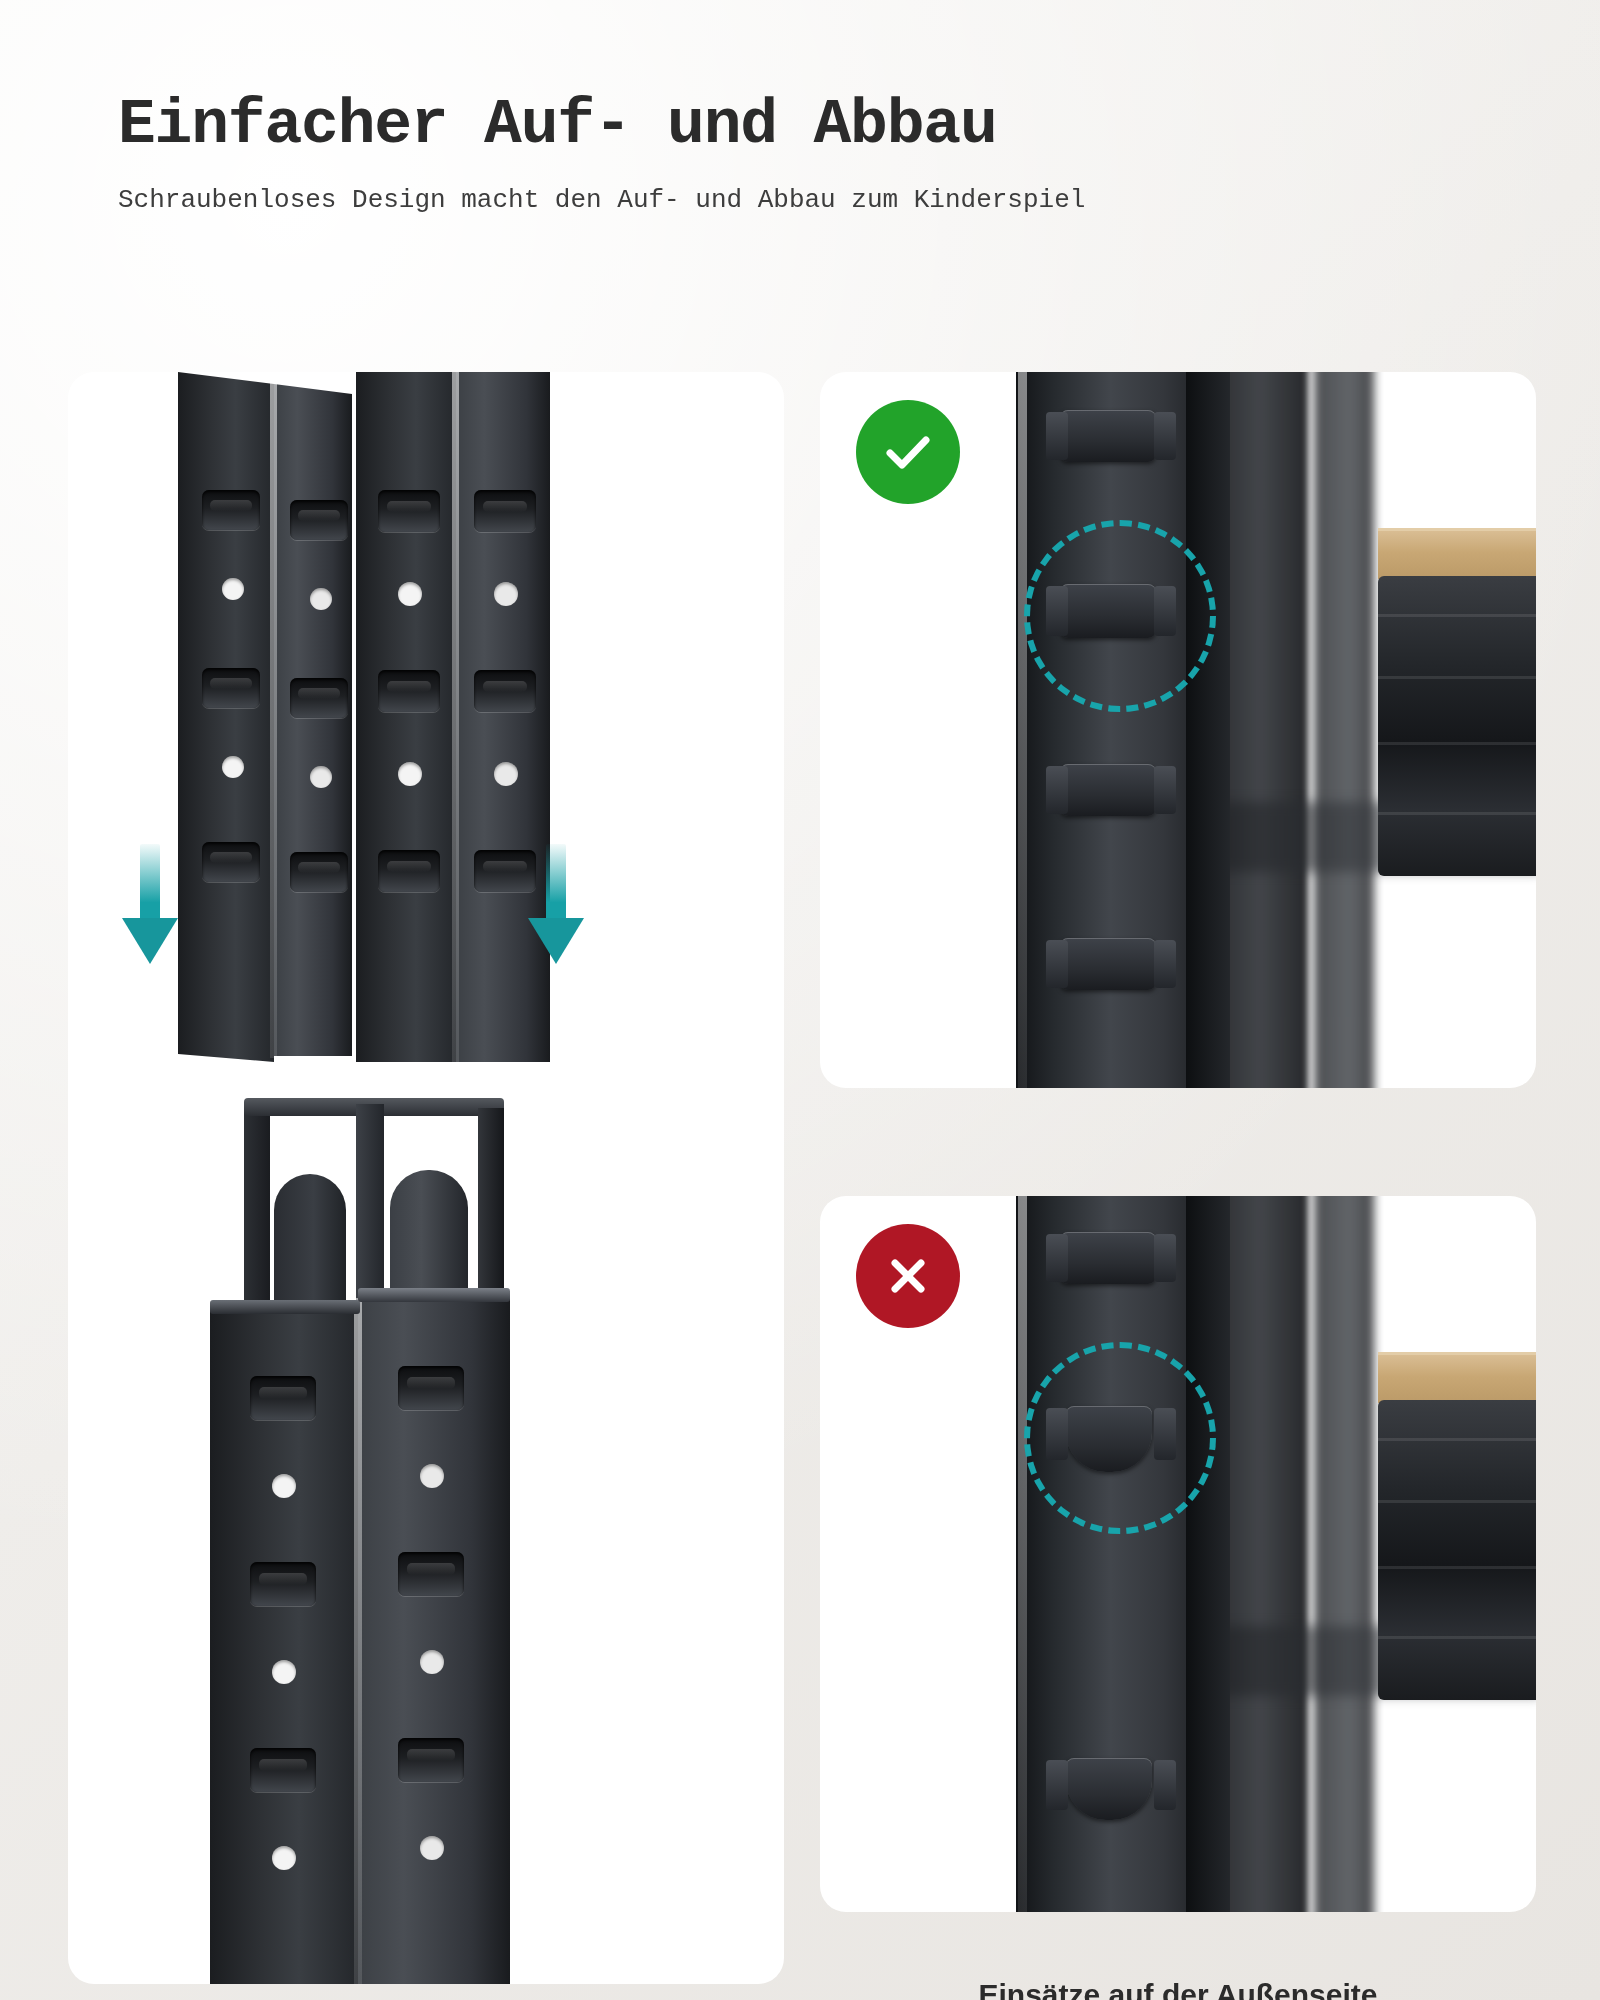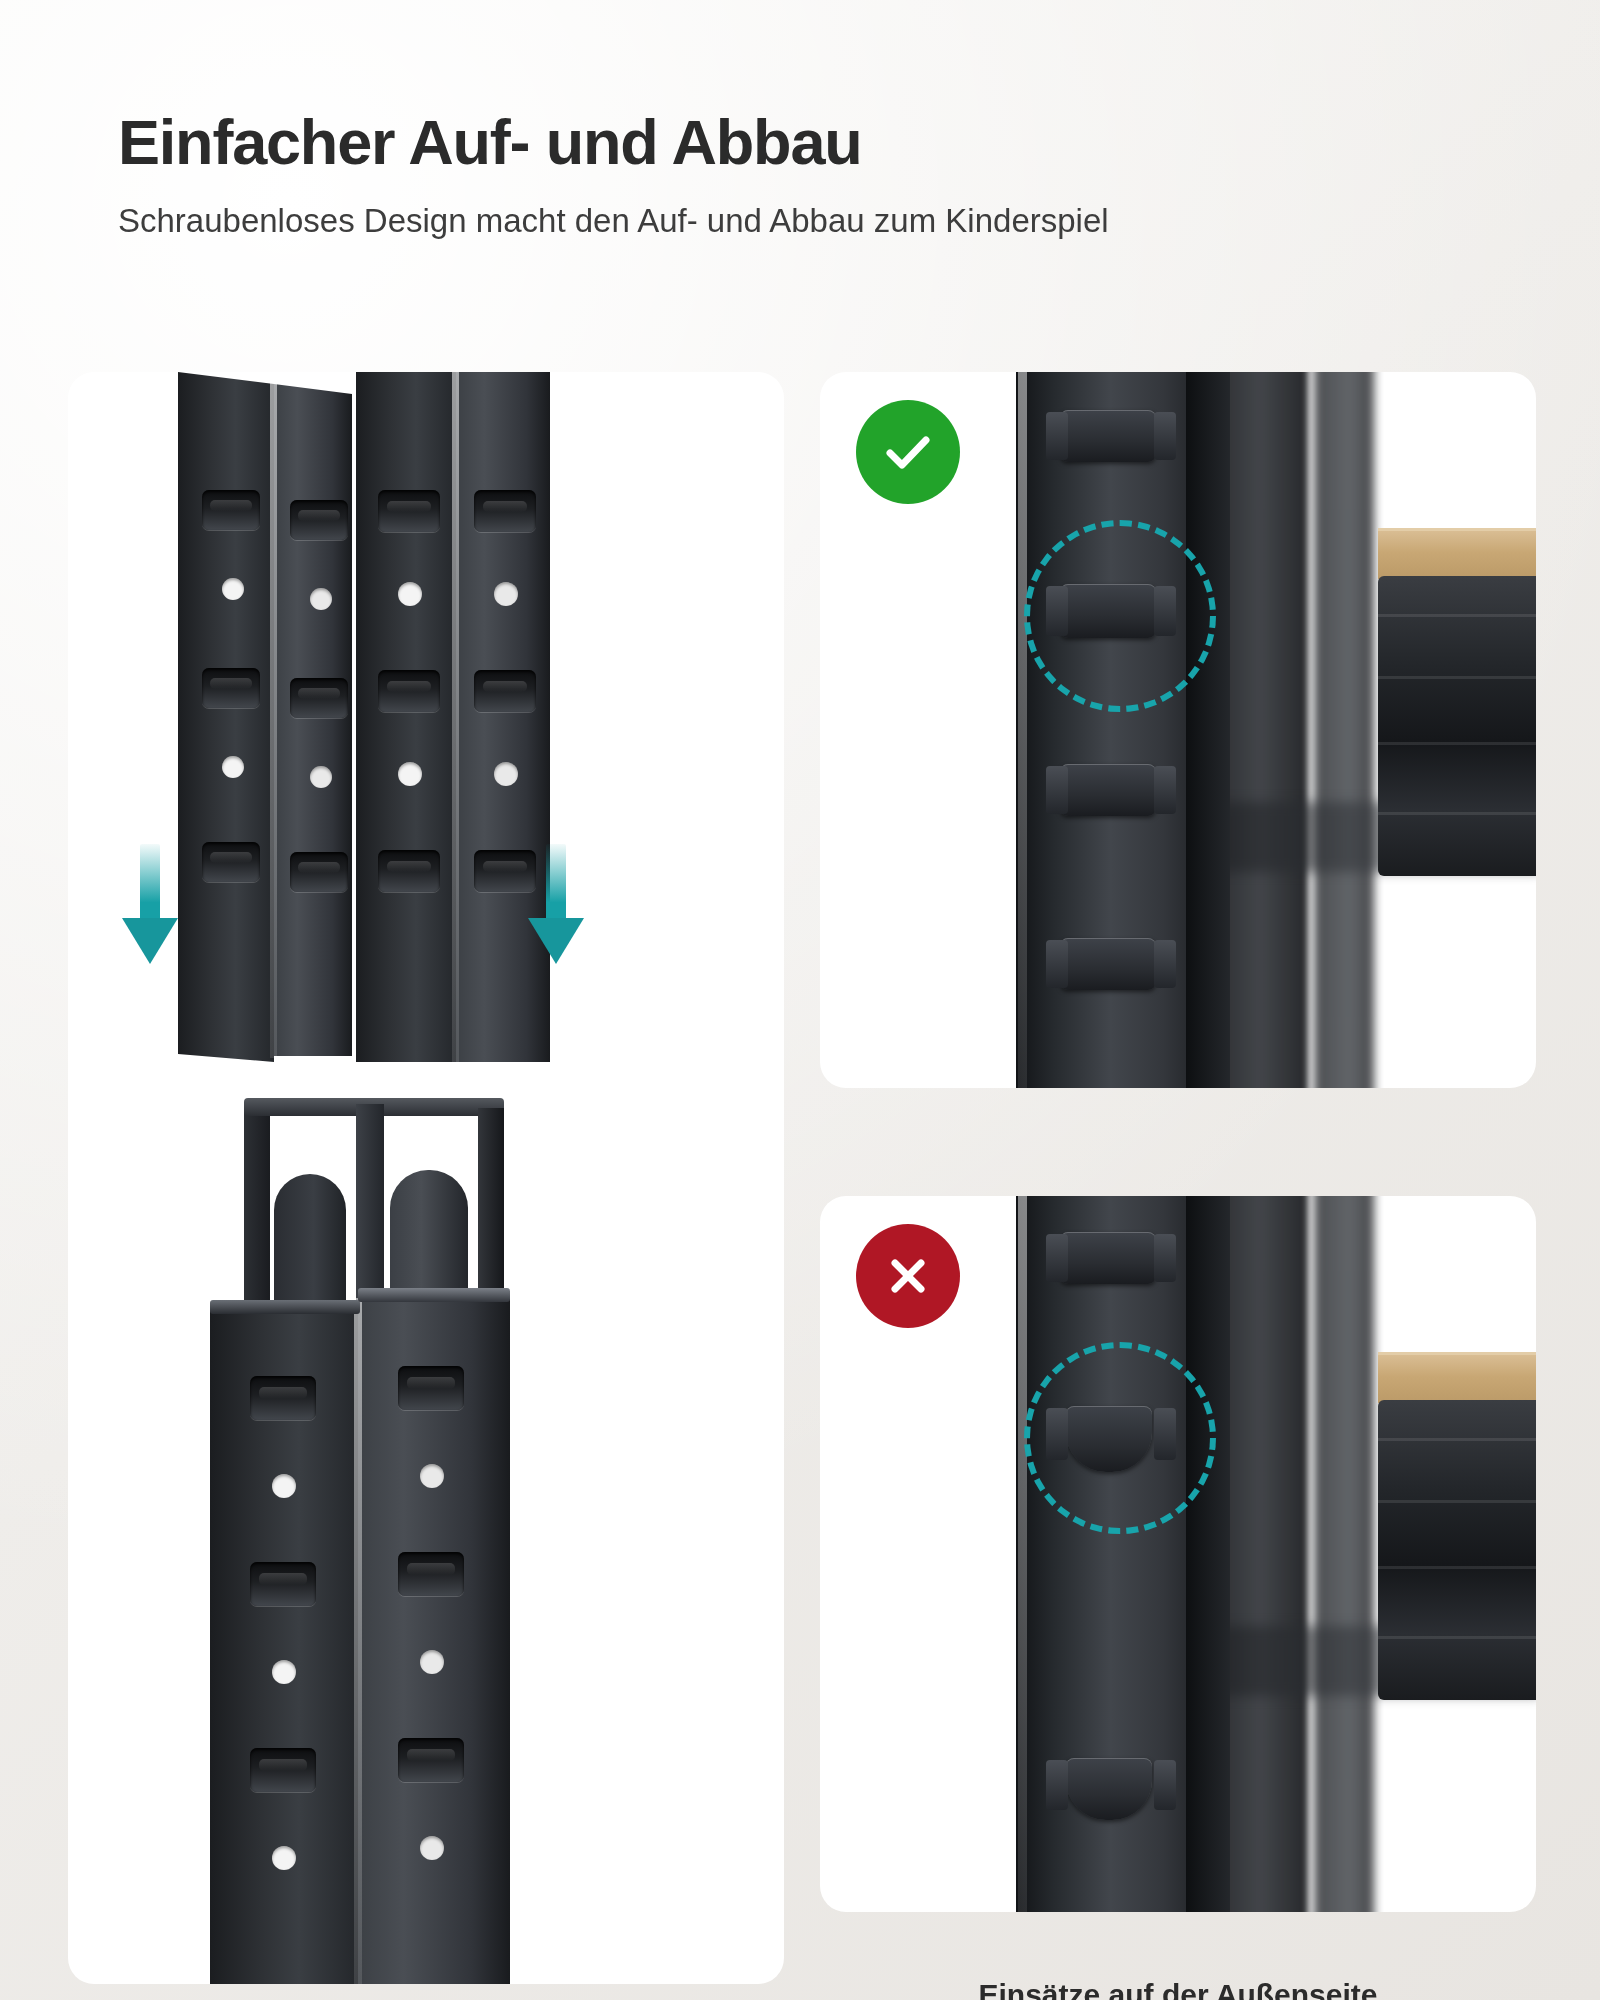--- a/index.html
+++ b/index.html
@@ -20,35 +20,36 @@
     background:
       radial-gradient(circle at 18% 10%, #ffffff 0%, rgba(255,255,255,0.35) 38%, rgba(255,255,255,0) 62%),
       linear-gradient(140deg, #f7f6f4 0%, #efedea 45%, #e8e5e1 100%);
     box-sizing: border-box;
   }
 
   
   .header {
     position: absolute;
     left: 118px;
-    top: 108px;
+    top: 92px;
     width: 1200px;
+    font-family: Liberation Mono, monospace;
   }
   .title {
     font-size: 63px;
     font-weight: 700;
     letter-spacing: -1.2px;
     color: #2b2b2b;
     line-height: 1.08;
     margin: 0;
     white-space: nowrap;
   }
   .subtitle {
     margin: 22px 0 0 0;
-    font-size: 33px;
+    font-size: 26px;
     font-weight: 400;
     color: #3d3d3d;
     line-height: 1.42;
     max-width: 1020px;
   }
 
   
   .card {
     position: absolute;
     background: #ffffff;

